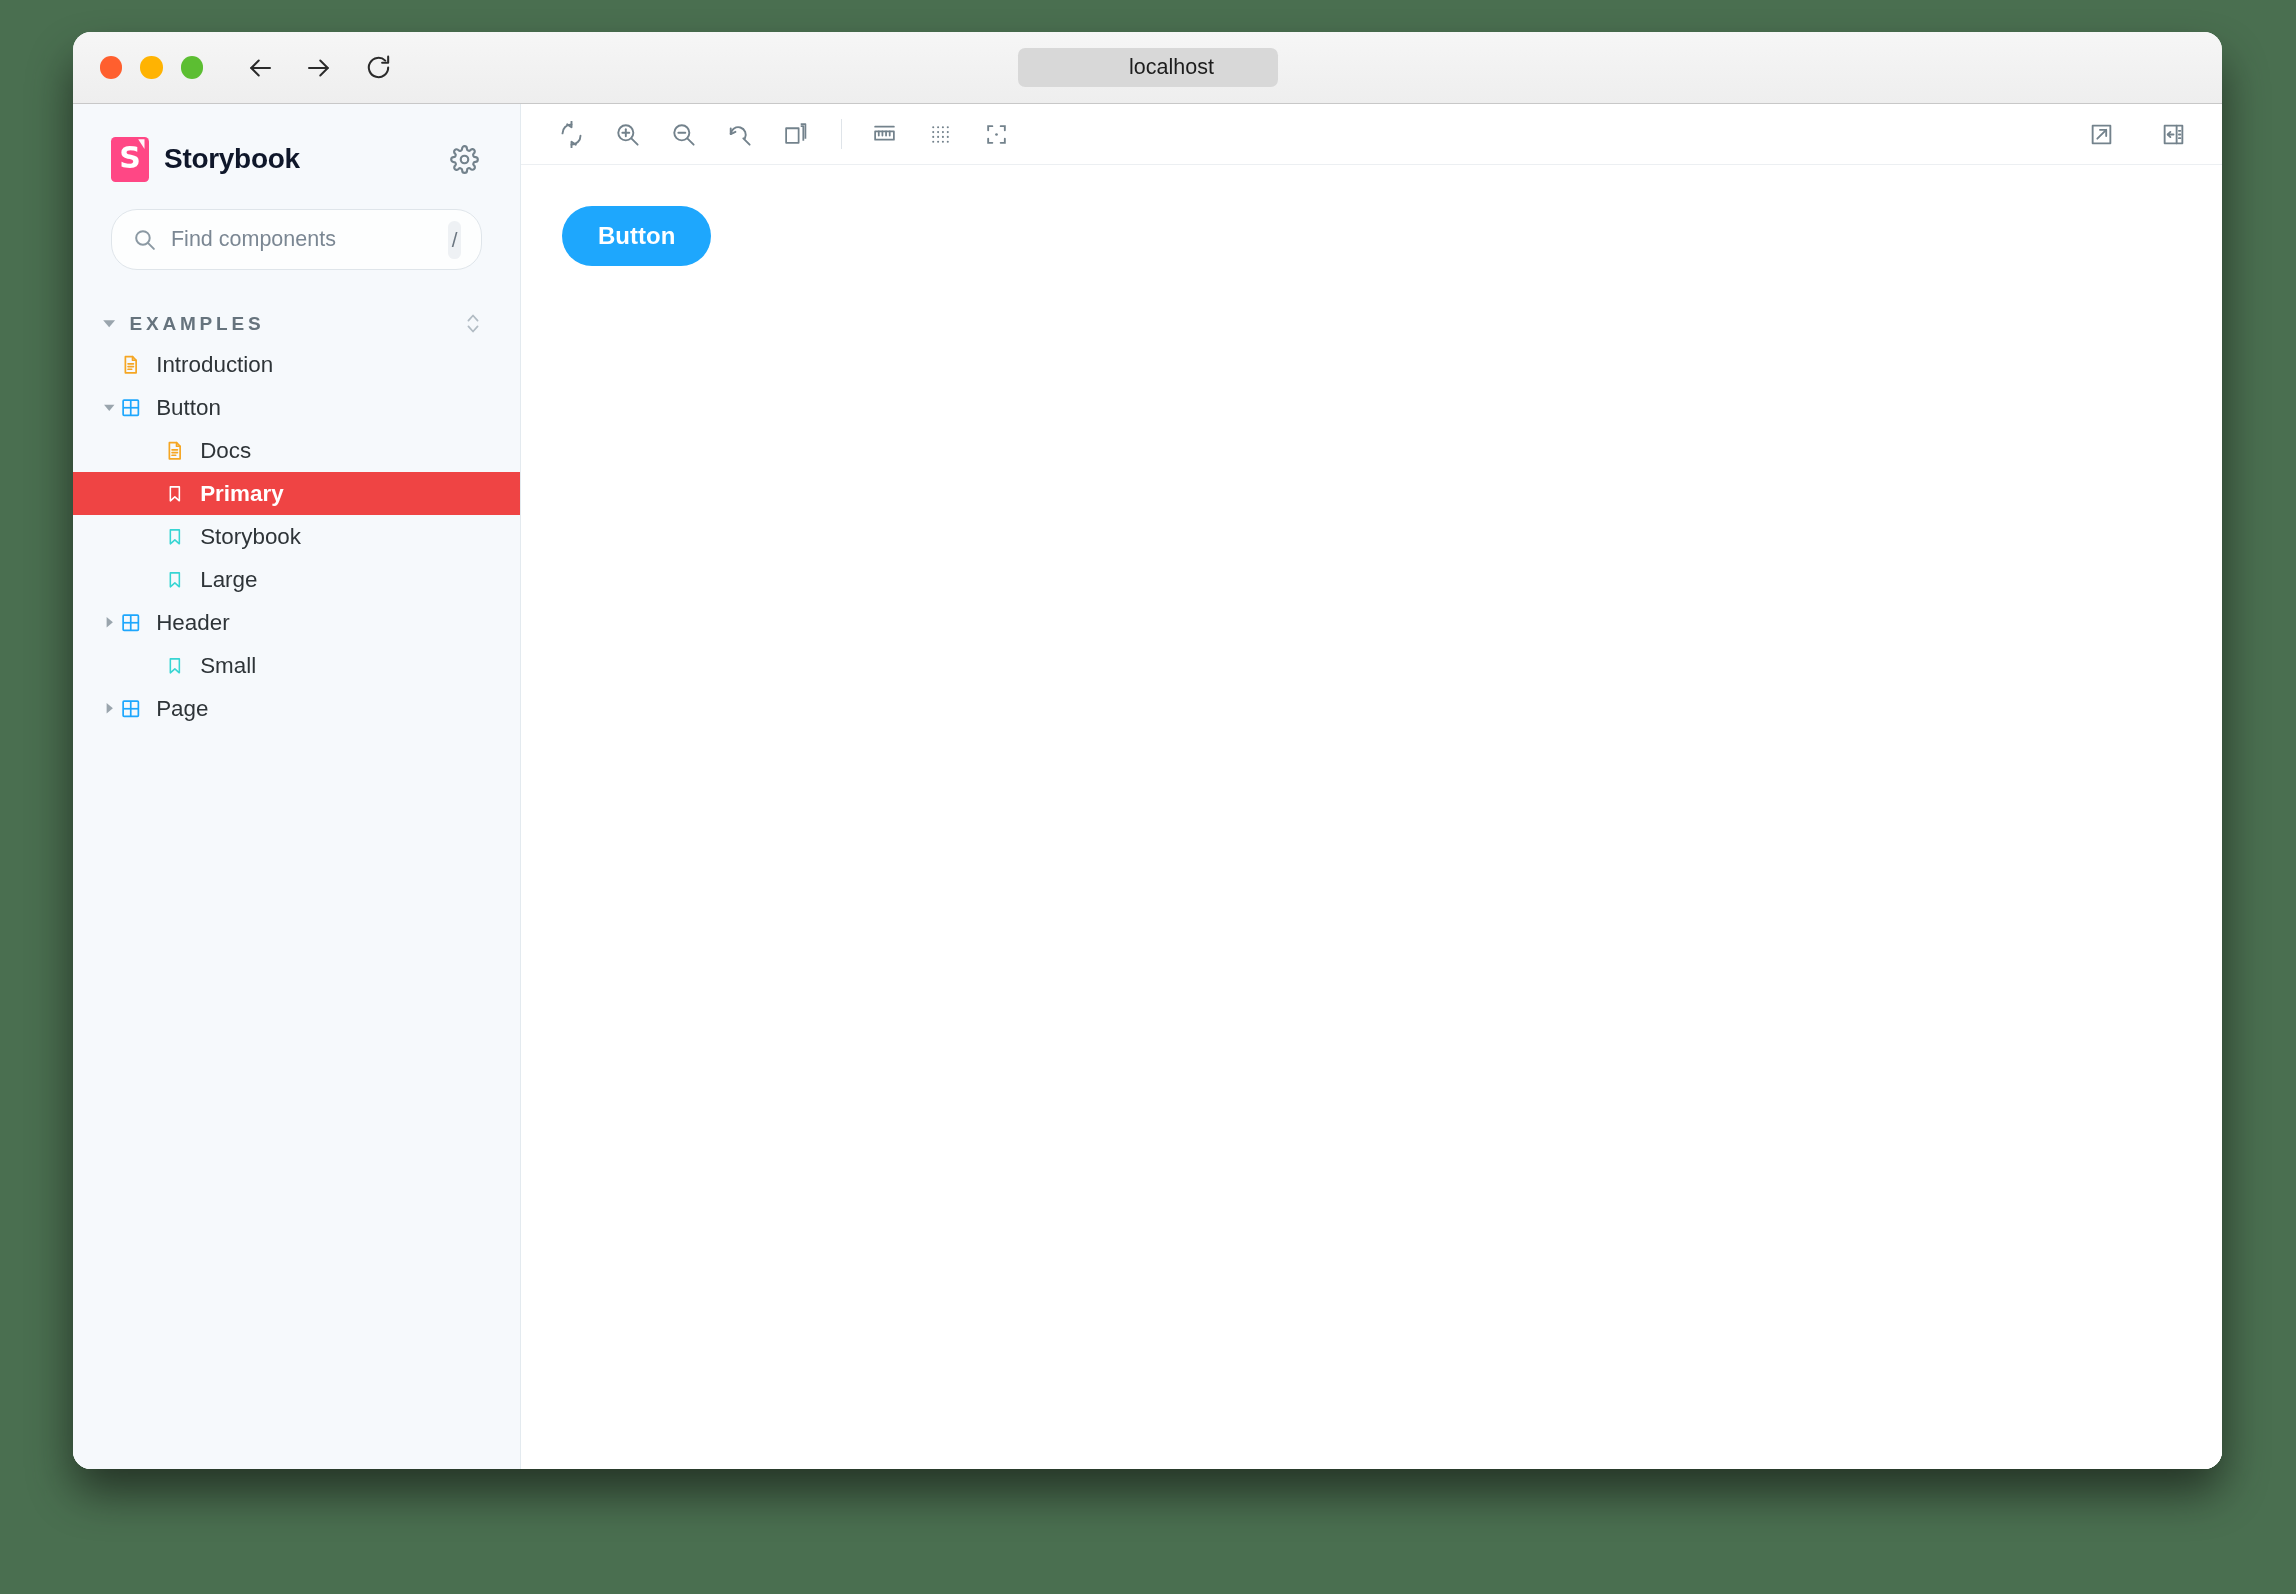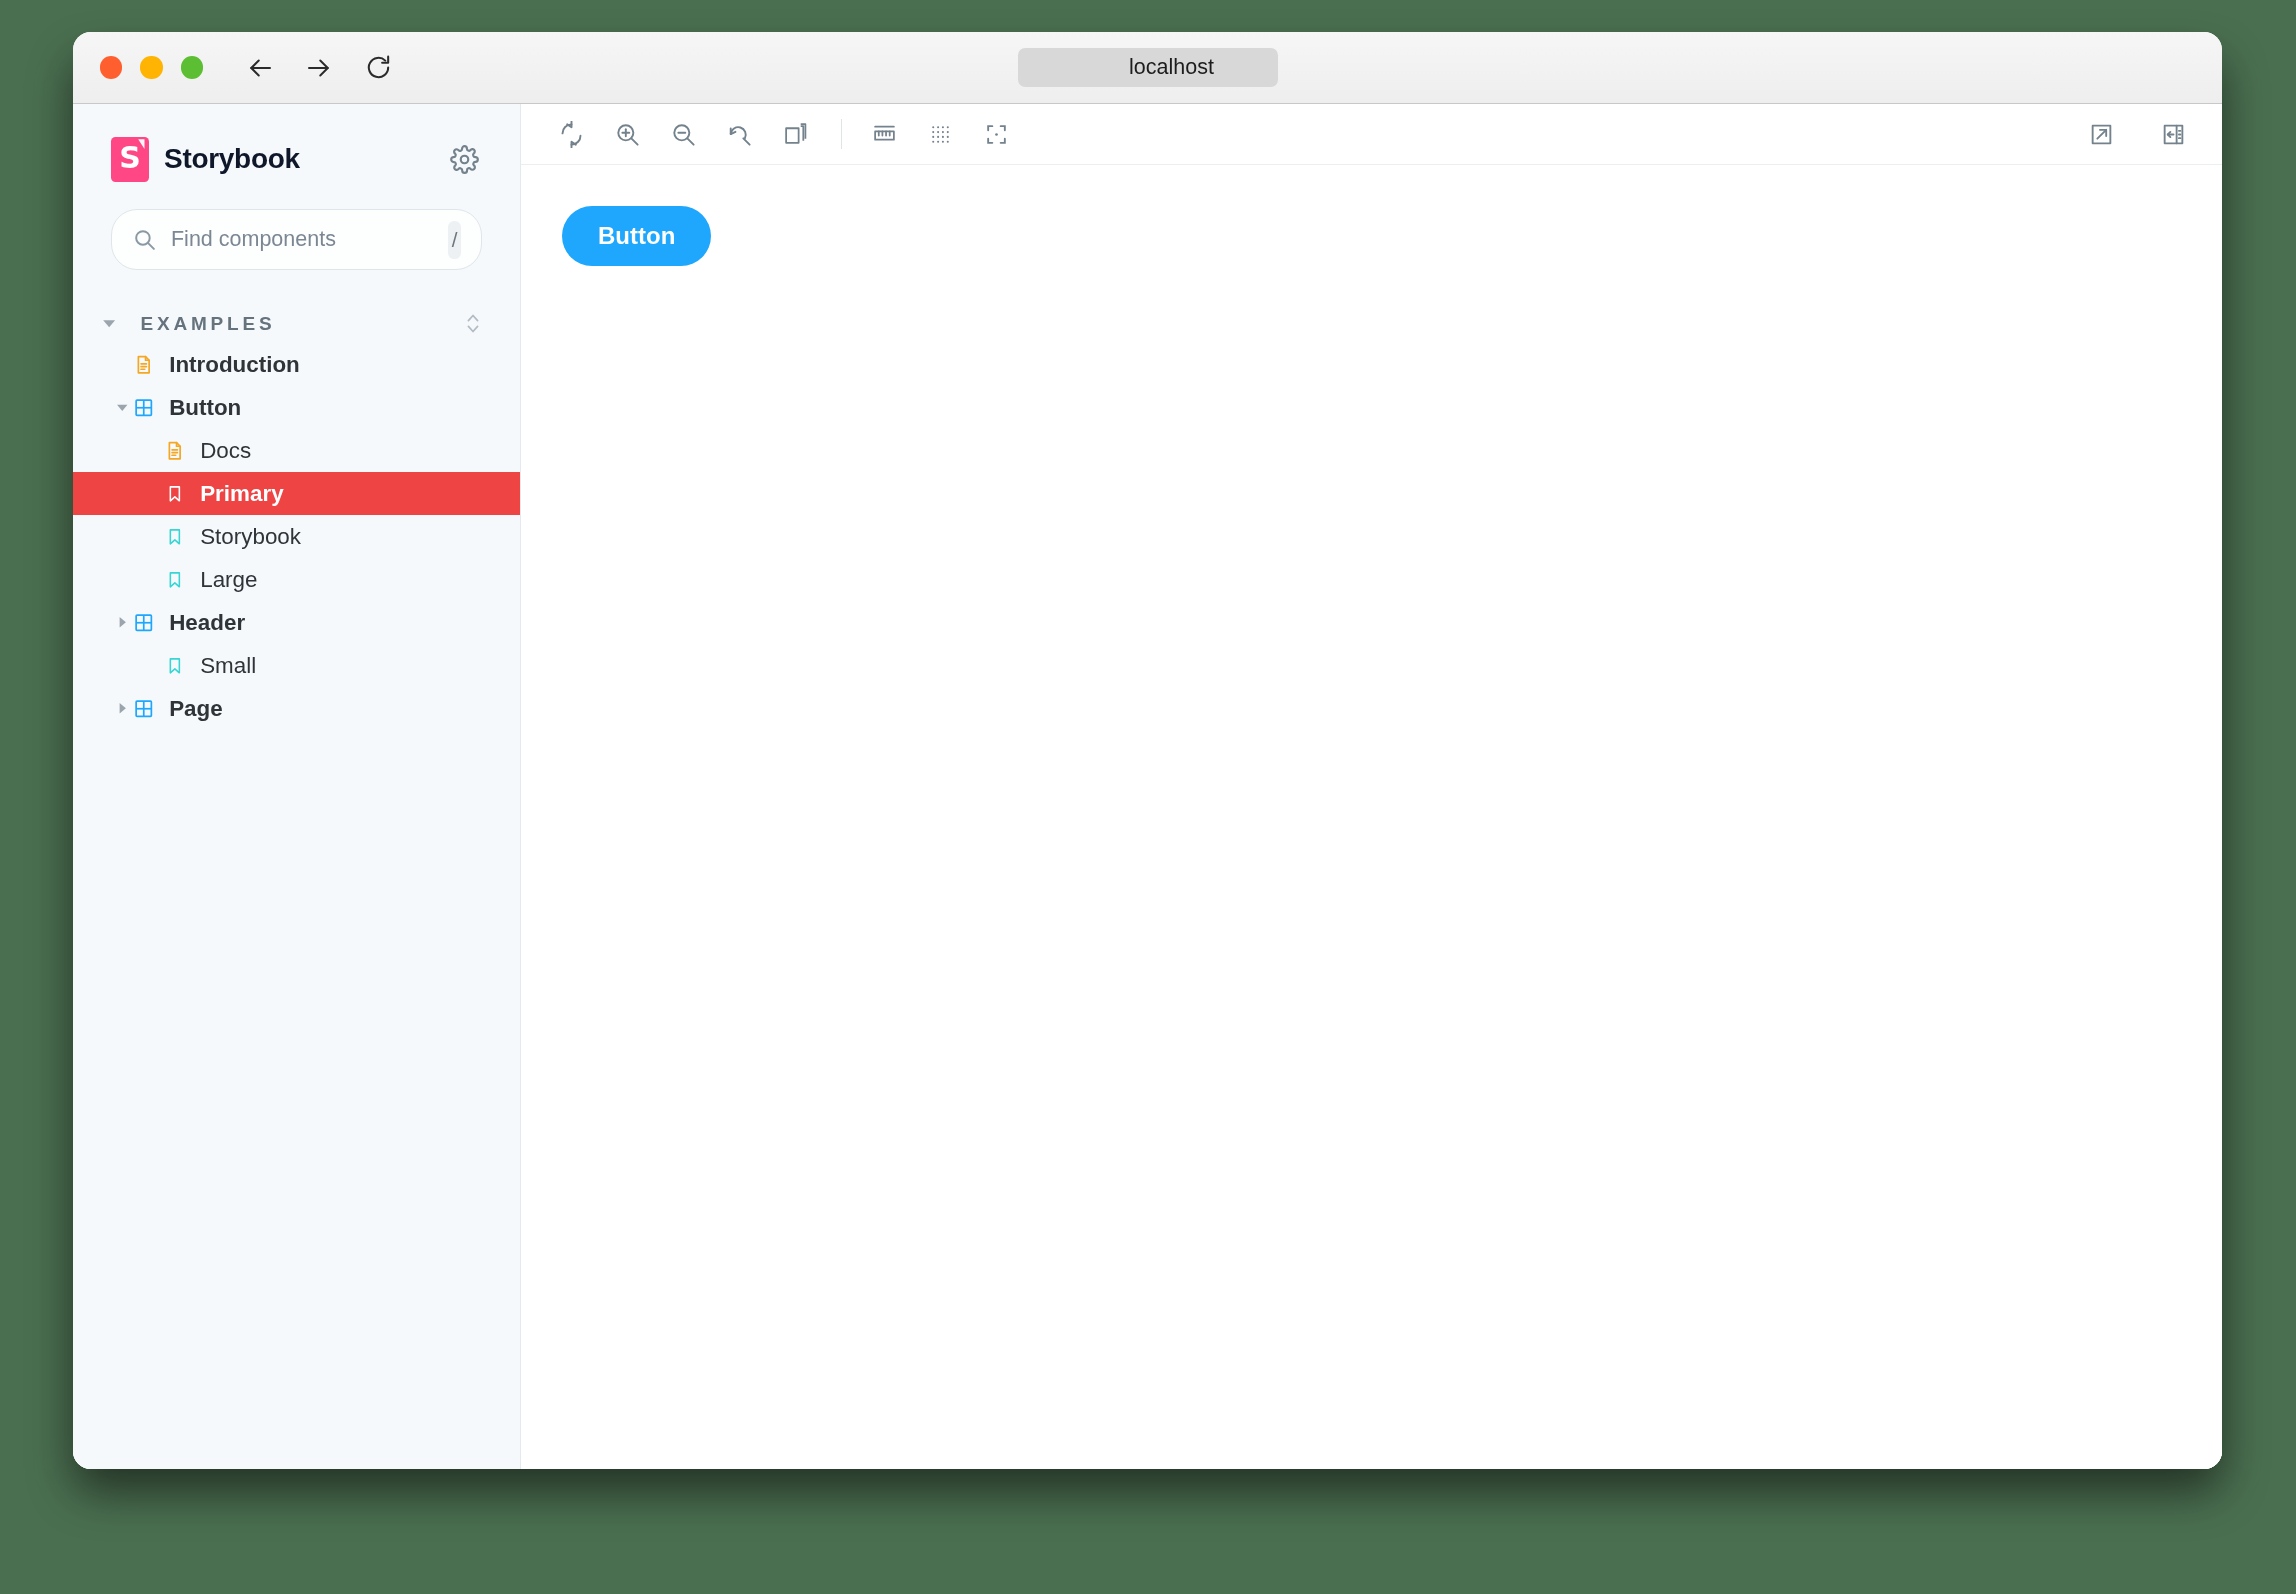--- a/index.html
+++ b/index.html
@@ -237,21 +237,21 @@
     align-items: center;
     justify-content: center;
     color: #9aa5ad;
   }
   #group-label {
     flex: 1;
     font-size: 19px;
     font-weight: bold;
     letter-spacing: 3.8px;
     color: #66737d;
-    margin-left: 21px;
+    margin-left: 10px;
   }
   #group-sort {
     color: #b2bcc4;
     display: flex;
     align-items: center;
   }
 
   .tree-item {
     display: flex;
     align-items: center;
@@ -271,21 +271,21 @@
   .tree-item .ic {
     width: 25px;
     display: flex;
     align-items: center;
     justify-content: center;
     flex: 0 0 25px;
     margin-right: 12.5px;
   }
   .tree-item .lbl { white-space: nowrap; }
 
-  .depth-1 { padding-left: 39px; font-weight: bold; }
+  .depth-1 { padding-left: 26px; }
   .depth-2 { padding-left: 70px; }
 
   .tree-item.selected {
     background: #ef4444;
     color: #ffffff;
   }
   .tree-item.selected .lbl { font-weight: bold; }
   .tree-item.selected .ic { color: #ffffff; }
 
   

